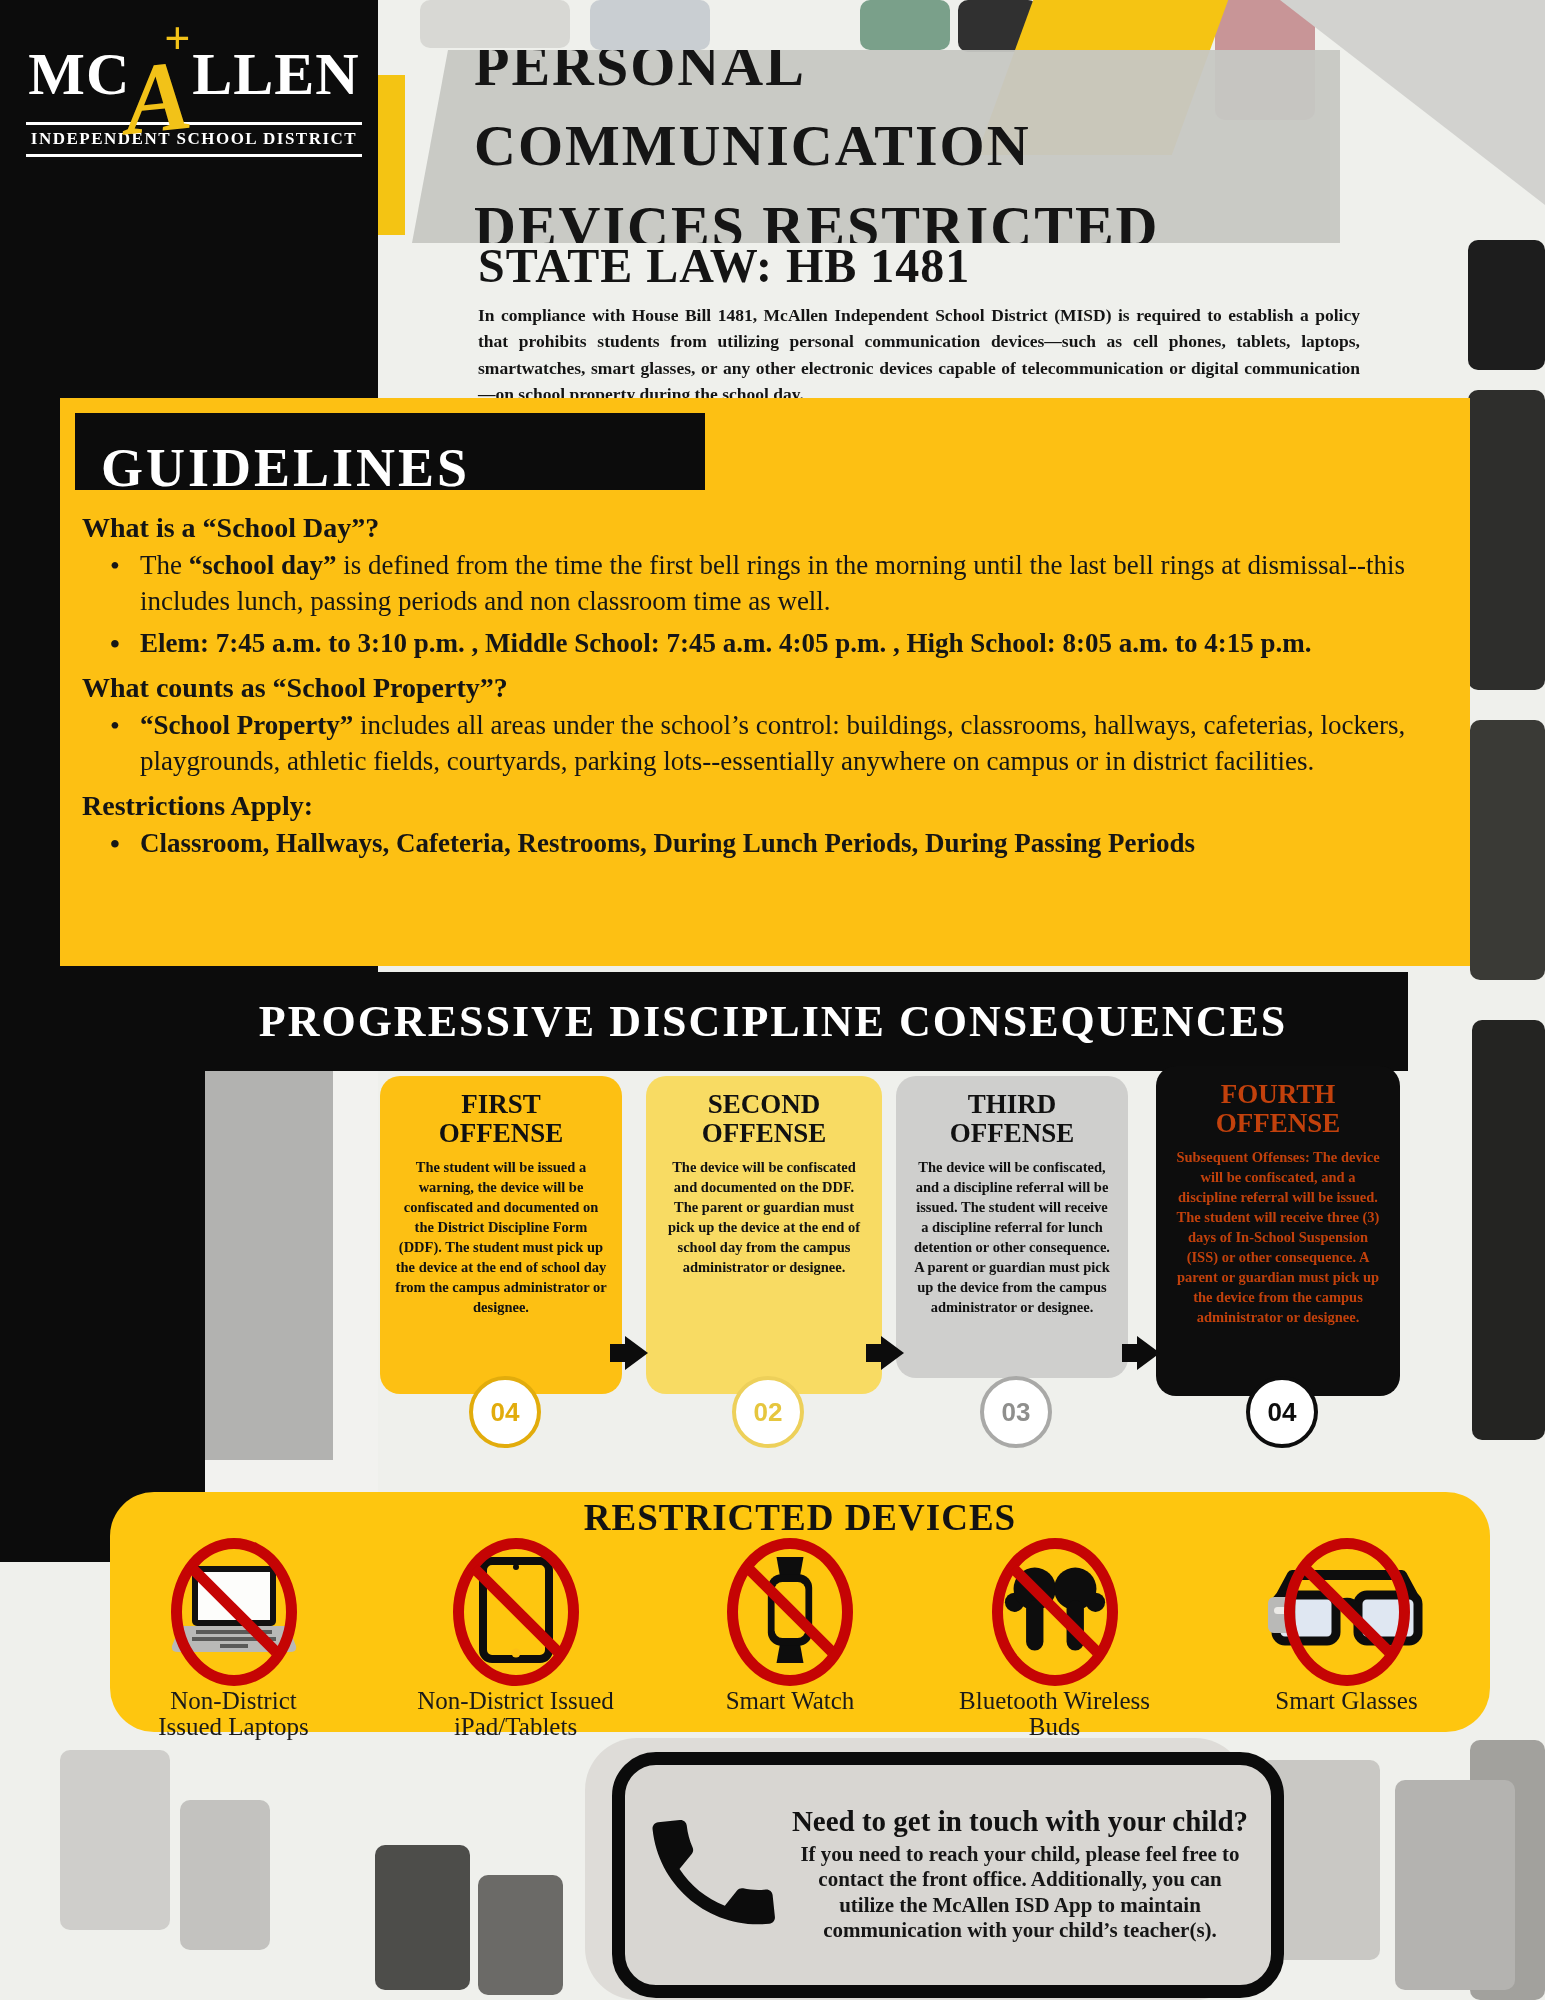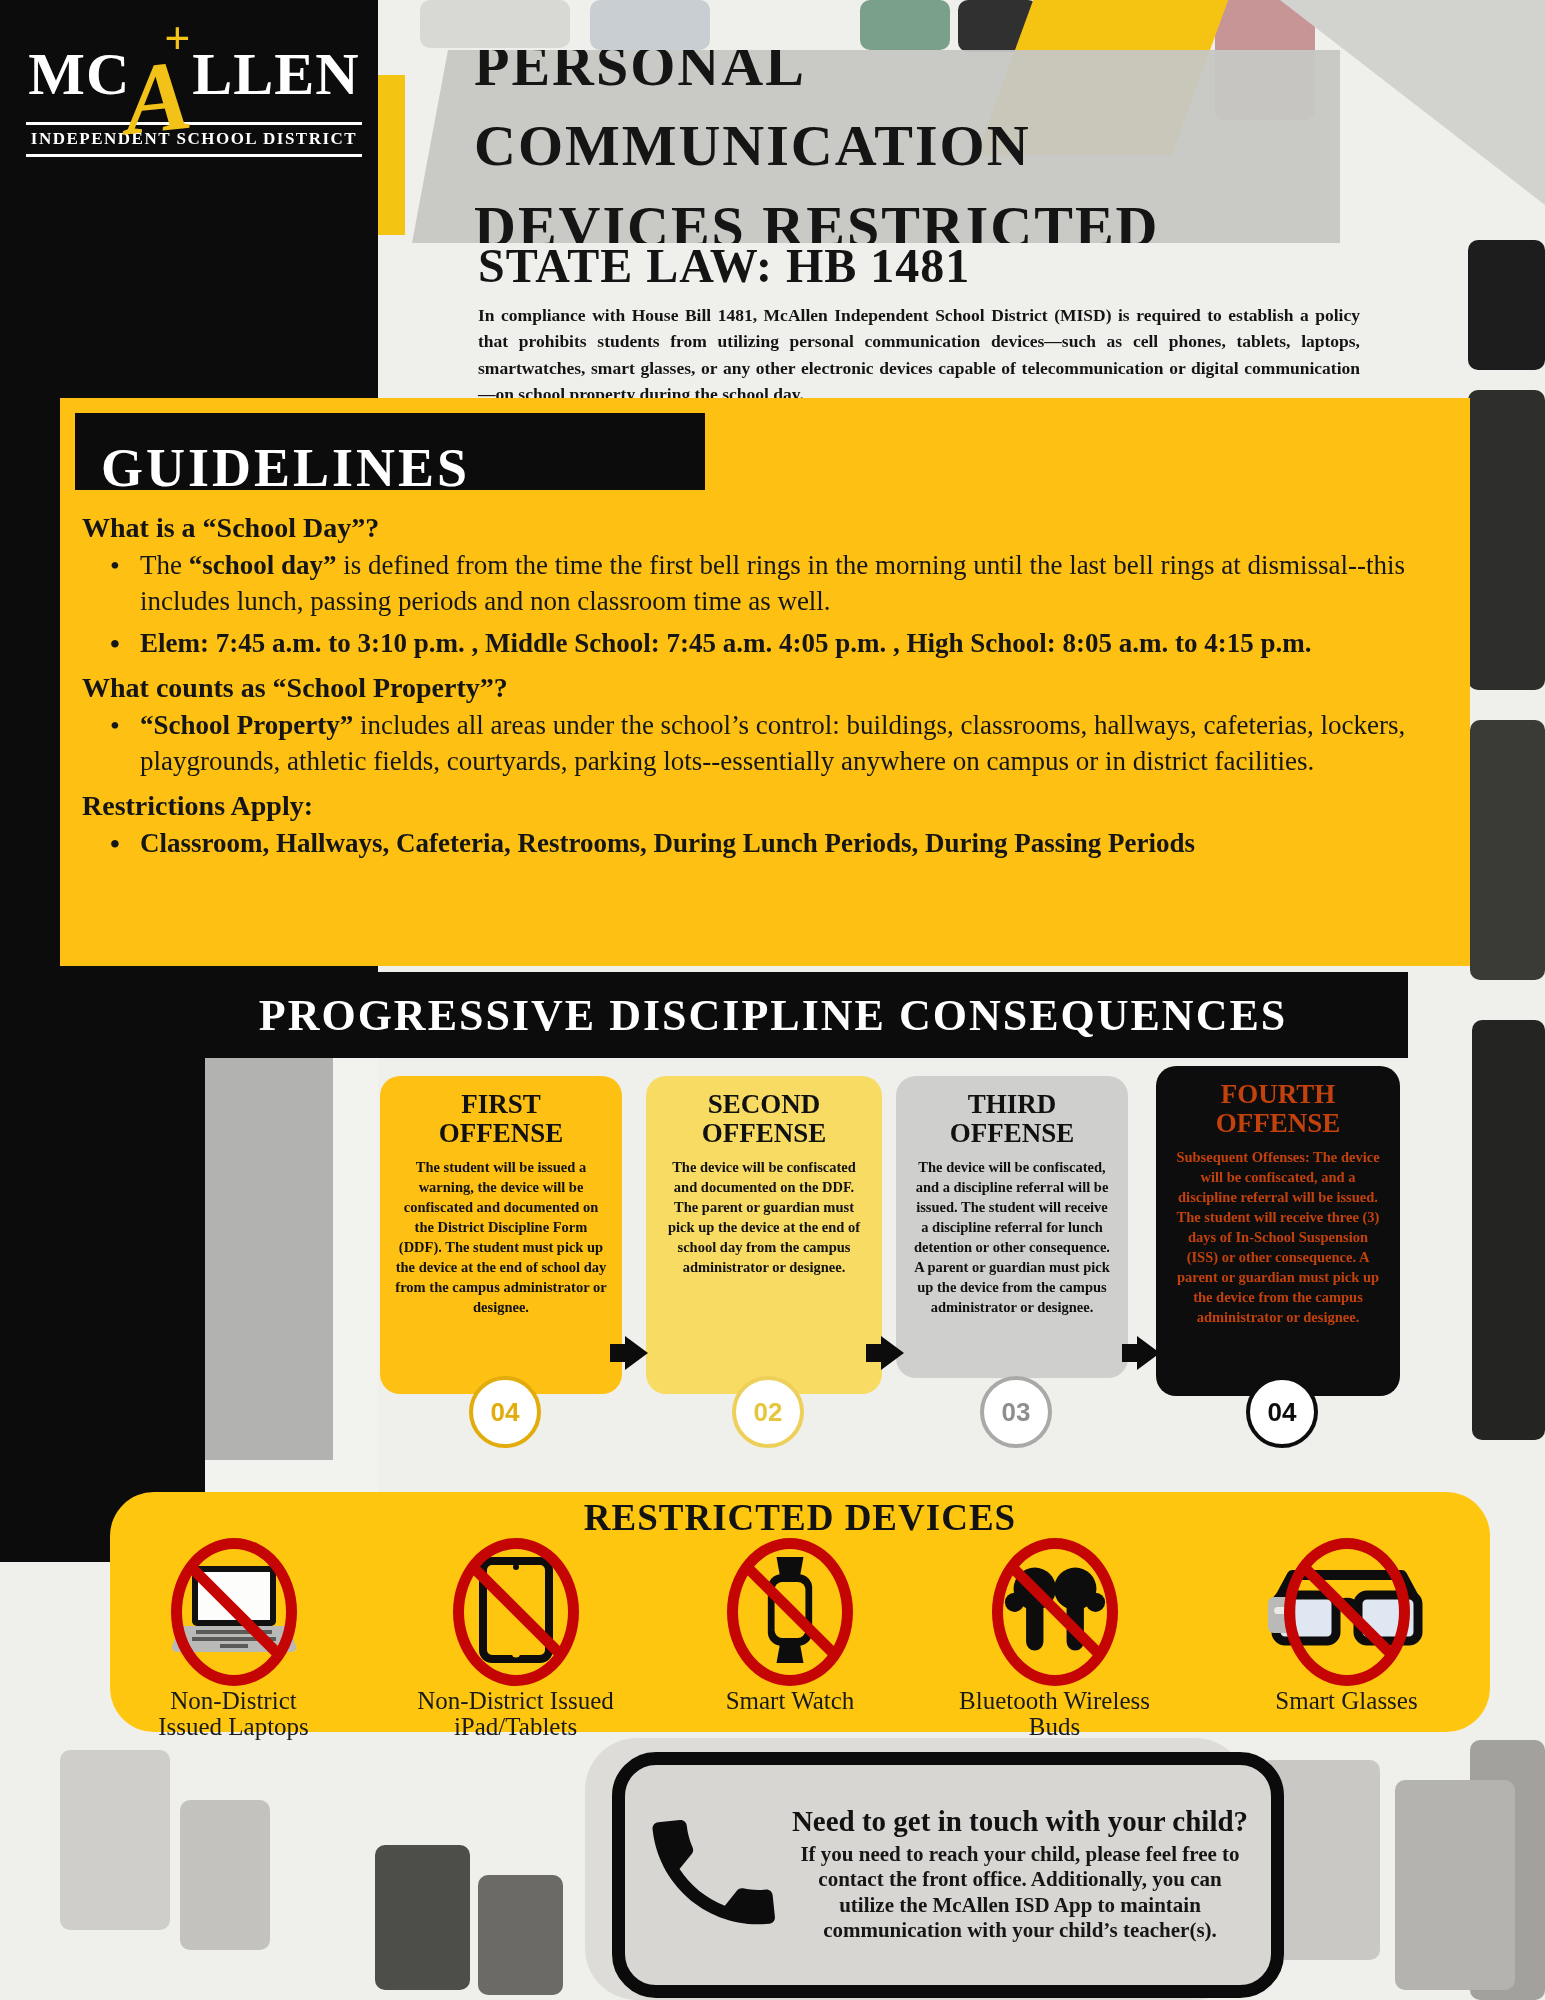--- a/index.html
+++ b/index.html
@@ -41,21 +41,21 @@
   .g-header{position:absolute;left:15px;top:15px;width:630px;height:77px;background:#0c0c0c;
             display:flex;align-items:center;padding-left:26px;box-sizing:border-box;}
   .g-header span{color:#fff;font-size:54px;font-weight:bold;letter-spacing:3px;margin-top:32px;}
   .g-content{position:absolute;left:22px;top:104px;right:24px;}
   .g-q{font-size:28px;font-weight:bold;color:#151515;margin:10px 0 4px;}
   .g-list{list-style:none;margin:0 0 4px;padding:0 0 0 58px;}
   .g-list li{position:relative;font-size:27px;line-height:1.33;color:#161616;margin-bottom:6px;}
   .g-list li::before{content:"•";position:absolute;left:-30px;top:-1px;font-size:28px;}
   .g-list li.bold{font-weight:bold;}
   
-  .disc-banner{position:absolute;left:138px;top:972px;width:1270px;height:86px;background:#0c0c0c;
+  .disc-banner{position:absolute;left:138px;top:972px;width:1270px;height:99px;background:#0c0c0c;
                z-index:3;display:flex;align-items:center;justify-content:center;color:#fff;
                font-size:44px;font-weight:bold;letter-spacing:2px;}
   .card{position:absolute;z-index:3;border-radius:20px;box-sizing:border-box;padding:14px 15px 10px;
         text-align:center;}
   .card-title{font-size:27px;font-weight:bold;line-height:1.06;max-width:175px;margin:0 auto 10px;}
   .card-body{font-size:14.5px;font-weight:bold;line-height:1.38;}
   .card1{left:380px;top:1076px;width:242px;height:318px;background:#FDC013;}
   .card2{left:646px;top:1076px;width:236px;height:318px;background:#F8DB63;}
   .card3{left:896px;top:1076px;width:232px;height:302px;background:#CFCFCD;}
   .card4{left:1156px;top:1066px;width:244px;height:330px;background:#0D0D0D;color:#c2410c;}

